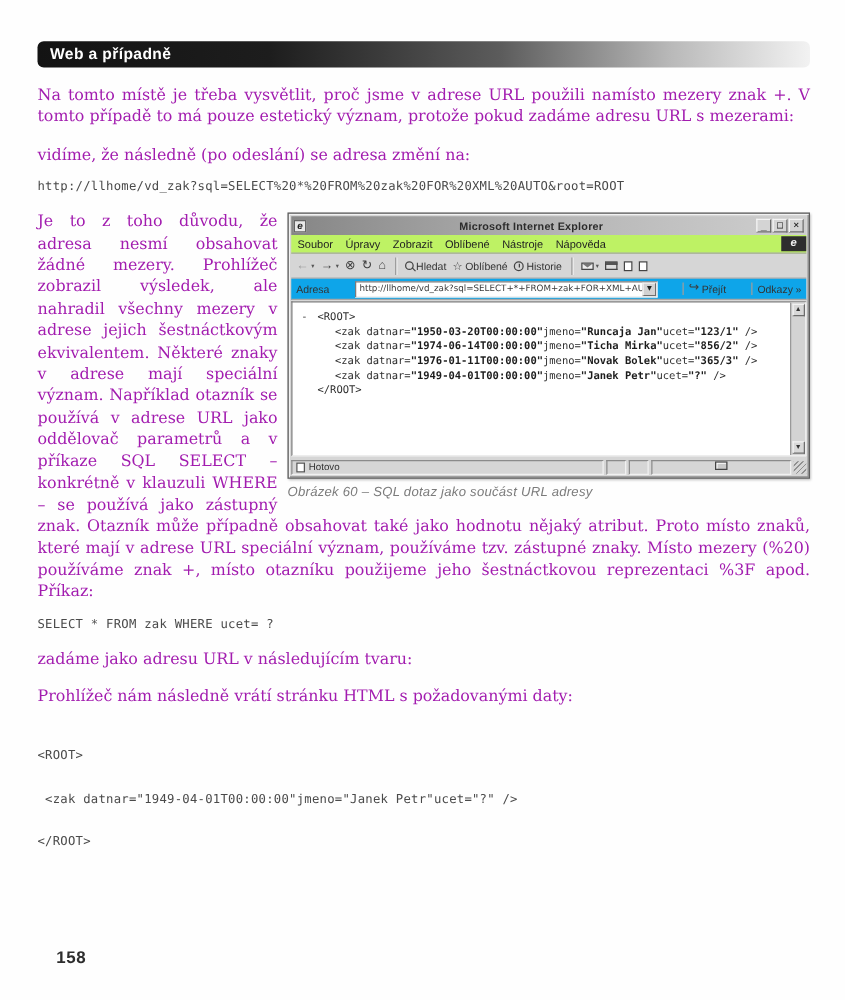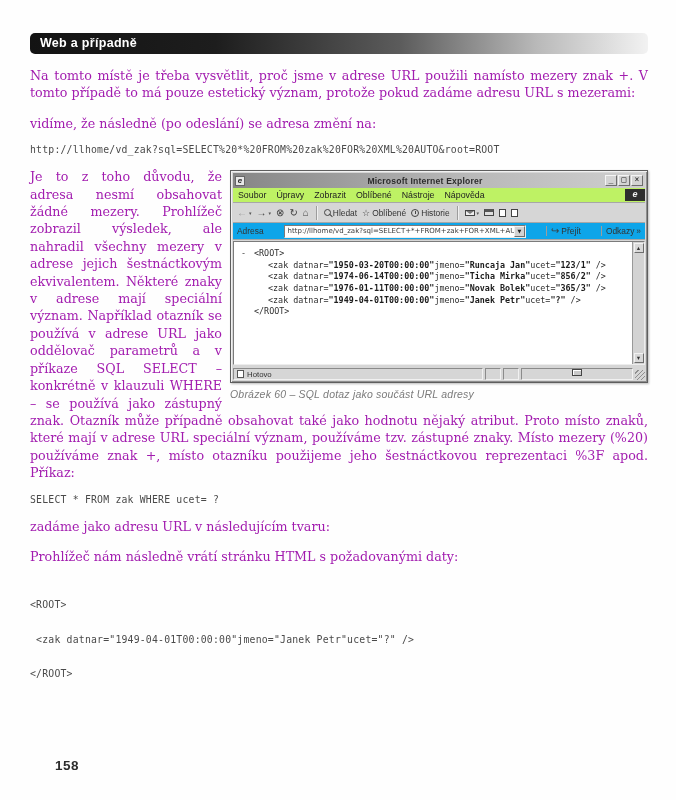--- a/index.html
+++ b/index.html
@@ -80,36 +80,36 @@
     color:#2e2e2e; padding:6px 14px 0 7px; }
   .xml .val { font-weight:bold; color:#1c1c1c; }
   .xml-line.root { position:relative; padding-left:13px; }
   .xml-line .collapse { position:absolute; left:0; top:0; color:#444; }
   .xml-line.zak { padding-left:27px; white-space:nowrap; }
   .vscroll { position:absolute; right:0; top:0; bottom:0; width:12px; background:#d3d3d3;
     border-left:1px solid #999; display:flex; flex-direction:column; justify-content:space-between;
     align-items:center; padding:1px 0; }
   .scroll-arrow { font-size:5.5px; color:#333; width:10px; height:10px; background:#d8d8d8;
     border:1px solid; border-color:#f2f2f2 #6d6d6d #6d6d6d #f2f2f2; text-align:center; line-height:8px; }
-  .statusbar { display:flex; align-items:flex-end; height:15px; padding-top:2px; gap:2px;
+  .statusbar { display:flex; align-items:center; height:15px; padding-top:2px; gap:2px;
     font-size:7.8px; color:#333; background:#d6d6d6; }
   .status-pane { border:1px solid; border-color:#8b8b8b #f1f1f1 #f1f1f1 #8b8b8b; height:12px;
     display:flex; align-items:center; padding:0 3px; gap:3px; white-space:nowrap; overflow:hidden; }
   .sp-left { flex:1; }
   .sp-small { width:16px; }
   .sp-right { width:112px;flex-direction:column; }
   .icon-page { width:7px; height:8px; border:1px solid #555; background:#fff; display:inline-block; flex:0 0 auto; }
   .icon-computer { width:10px; height:7px; border:1px solid #444; background:#c9c9c9;
     box-shadow:inset 1px 1px 0 #fff; display:inline-block; flex:0 0 auto; }
   .resize-grip { width:10px; height:10px;
     background:repeating-linear-gradient(135deg,#d6d6d6 0 2px,#8f8f8f 2px 3px); flex:0 0 auto; }
   figcaption { font-family:"Liberation Sans", sans-serif; font-style:italic; font-size:10.5px;
     color:#7b7b7b; margin-top:5px; letter-spacing:.2px; }
 
-  .page-number { position:absolute; left:55px; bottom:27px; font-family:"Liberation Sans", sans-serif;
+  .page-number { position:absolute; left:45px; bottom:27px; font-family:"Liberation Sans", sans-serif;
     font-weight:bold; font-size:13.5px; color:#2d2d2d; letter-spacing:.5px; }
 </style>
 </head>
 <body>
 
 <div class="sheet">
 
   <div class="header-bar">
     <span>Web a případně</span>
   </div>

